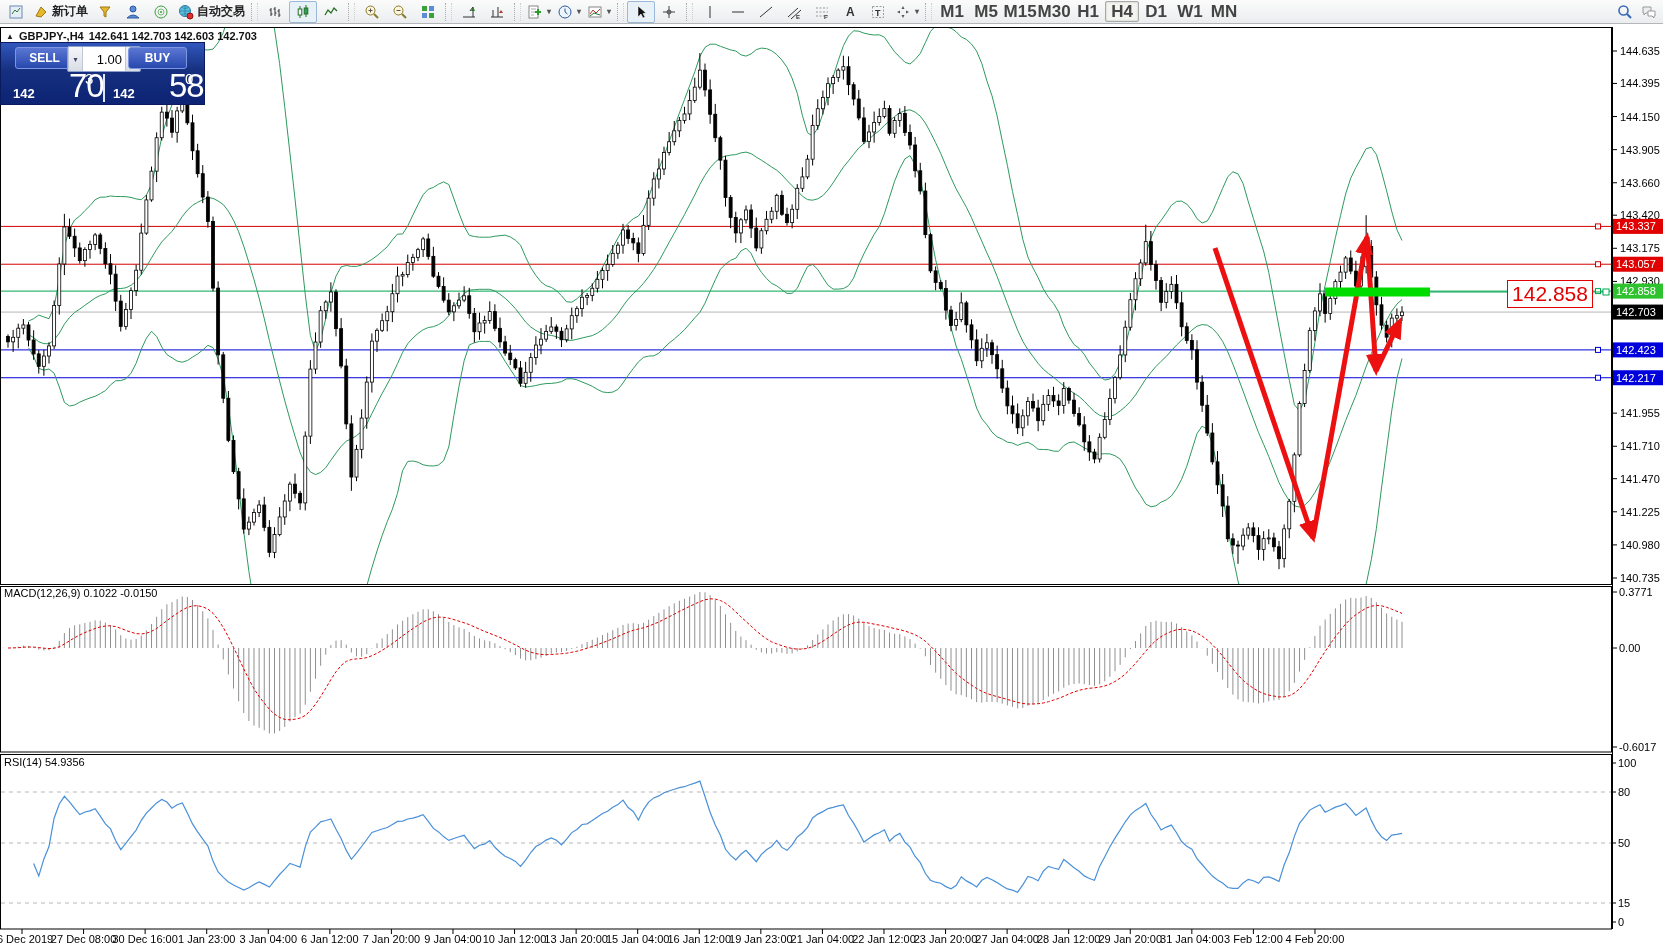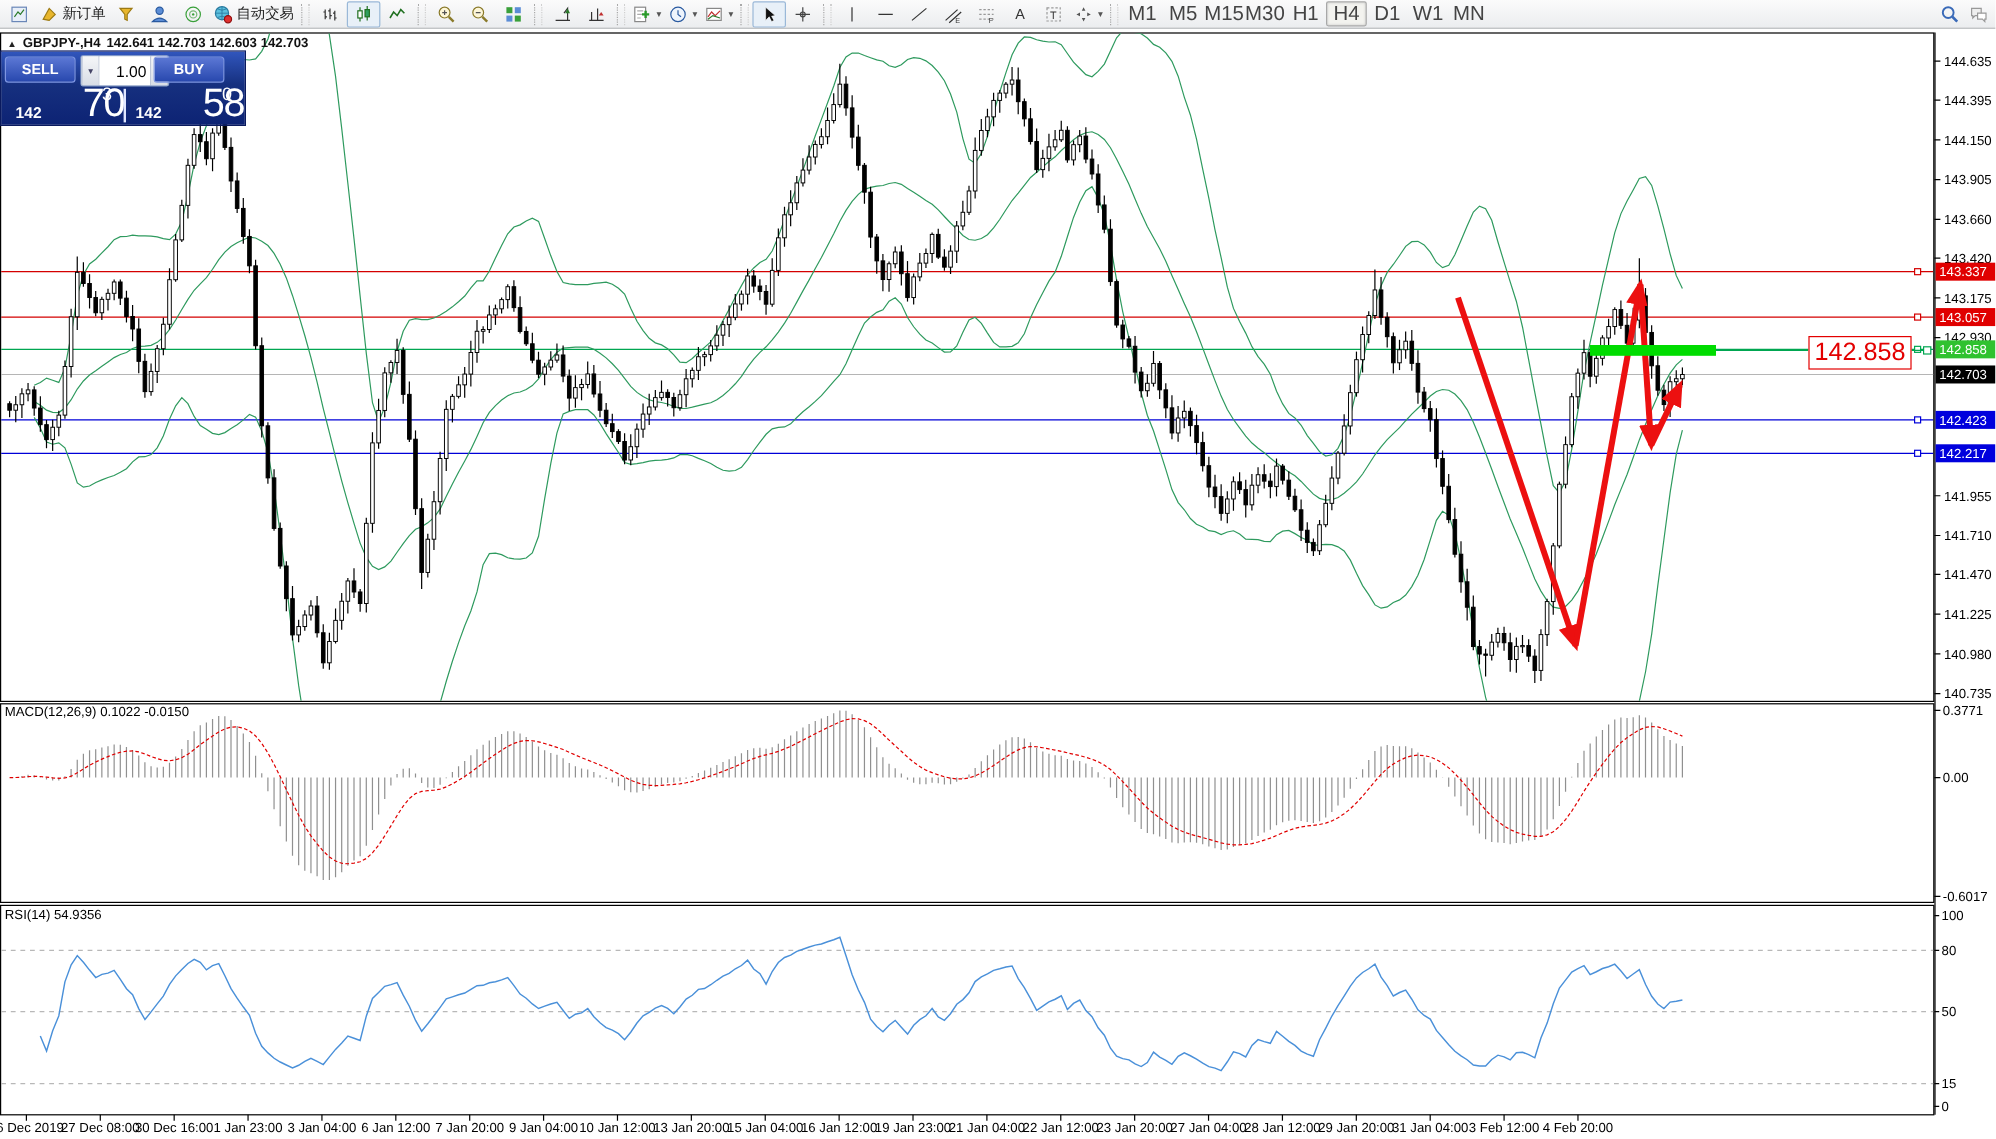--- a/index.html
+++ b/index.html
@@ -1,21 +1,21 @@
 <!DOCTYPE html>
 <html><head>
 <meta charset="utf-8">
 <style>
   html,body{margin:0;padding:0;background:#fff;width:1663px;height:949px;overflow:hidden;
             font-family:"Liberation Sans",sans-serif;-webkit-font-smoothing:none;}
   #app{position:relative;width:1663px;height:949px;}
   
   #toolbar{position:absolute;left:0;top:0;width:1663px;height:24px;
            background:linear-gradient(#fbfbfb,#ebedef);border-bottom:1px solid #b4b7ba;
-           display:flex;align-items:center;padding-left:2px;box-sizing:border-box;}
+           display:flex;align-items:center;padding-left:2px;box-sizing:border-box;font-weight:bold;}
   .tb-btn{height:20px;min-width:22px;display:flex;align-items:center;justify-content:center;
           gap:3px;padding:0 2px;border:1px solid transparent;border-radius:2px;color:#333;
           font-size:12px;background:transparent;cursor:default;}
   .tb-btn.active{background:#e8f0f8;border:1px solid #9ab8d8;}
   .tb-btn .lbl{font-size:12px;color:#222;white-space:nowrap;}
   .tb-sep{width:5px;height:18px;margin:0 3px;border-left:1px dotted #a9a9a9;border-right:1px dotted #cfcfcf;}
   .tb-tf{width:32px;height:19px;display:flex;align-items:center;justify-content:center;
          font-size:17px;color:#444;border:1px solid transparent;border-radius:2px;}
   .tb-tf.active{background:#f3f3ef;border:1px solid #a8a8a8;box-shadow:inset 0 0 2px #bbb;}
   .tb-right{margin-left:auto;display:flex;align-items:center;margin-right:6px;gap:8px;}
@@ -24,21 +24,21 @@
   #symbol-overlay{position:absolute;left:6px;top:30px;font-size:11px;font-weight:bold;color:#111;
                   display:flex;align-items:center;gap:5px;z-index:5;}
   #symbol-overlay .tri{font-size:8px;color:#222;}
   
   #trade-panel{position:absolute;left:0px;top:42px;width:205px;height:63px;z-index:6;
                background:linear-gradient(#3156bd 0%,#16307f 45%,#0d2374 100%);
                border:1px solid #0a1a5e;box-sizing:border-box;color:#fff;}
   .tp-btn{position:absolute;top:4px;width:59px;height:22px;border:1px solid #7e96e2;border-radius:3px;
           background:linear-gradient(#5b77d4,#2848ae);color:#fff;font-size:12px;font-weight:bold;
           font-family:"Liberation Sans",sans-serif;}
-  #sell-button{left:3px;} #buy-button{right:17px;}
+  #sell-button{left:14px;} #buy-button{right:17px;}
   .tp-vol{position:absolute;left:66px;top:3px;width:72px;height:24px;background:#fff;
           border:1px solid #8aa0c8;border-radius:2px;display:flex;align-items:stretch;}
   .spin{width:15px;border:none;background:linear-gradient(#f5f6f8,#d8dde6);color:#446;
         font-size:8px;padding:0;border-right:1px solid #c0c8d8;border-left:1px solid #c0c8d8;}
   .tp-vol input{flex:1;border:none;outline:none;text-align:right;font-size:13px;padding-right:3px;
                 font-family:"Liberation Sans",sans-serif;color:#000;min-width:0;}
   .tp-small{position:absolute;font-size:13px;font-weight:bold;color:#fff;top:43px;}
   .tp-big{position:absolute;font-size:33px;color:#fff;top:24px;letter-spacing:-1px;margin-left:31px;}
   .tp-sup{position:absolute;font-size:15px;color:#fff;top:27px;}
   .tp-div{position:absolute;left:102px;top:31px;width:2px;height:28px;background:#dfe6ff;}

